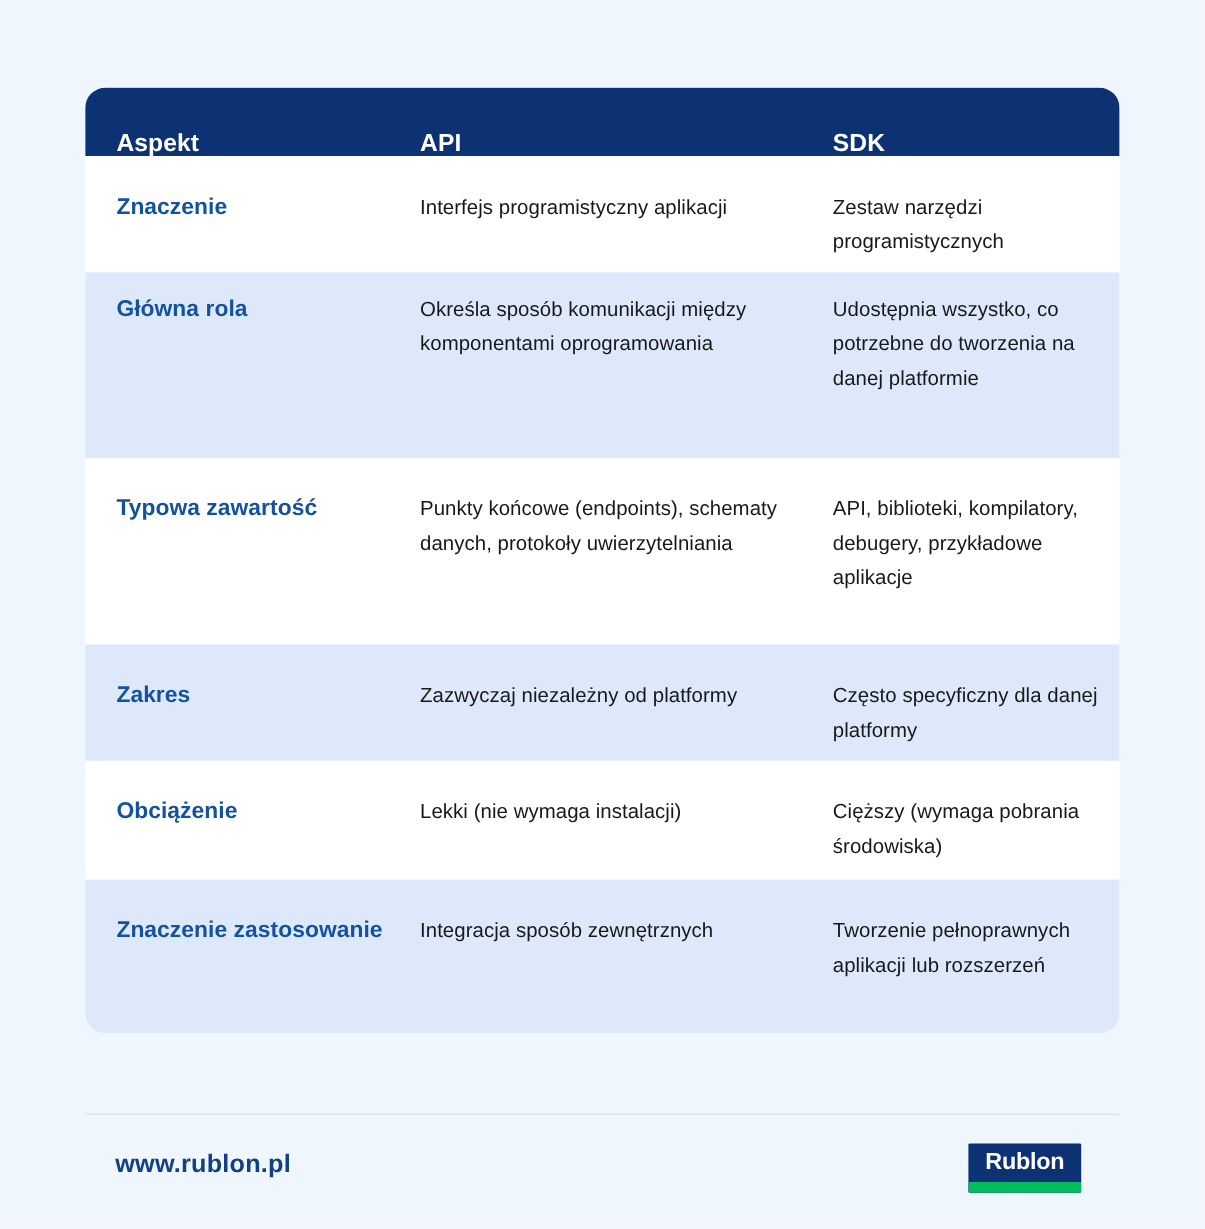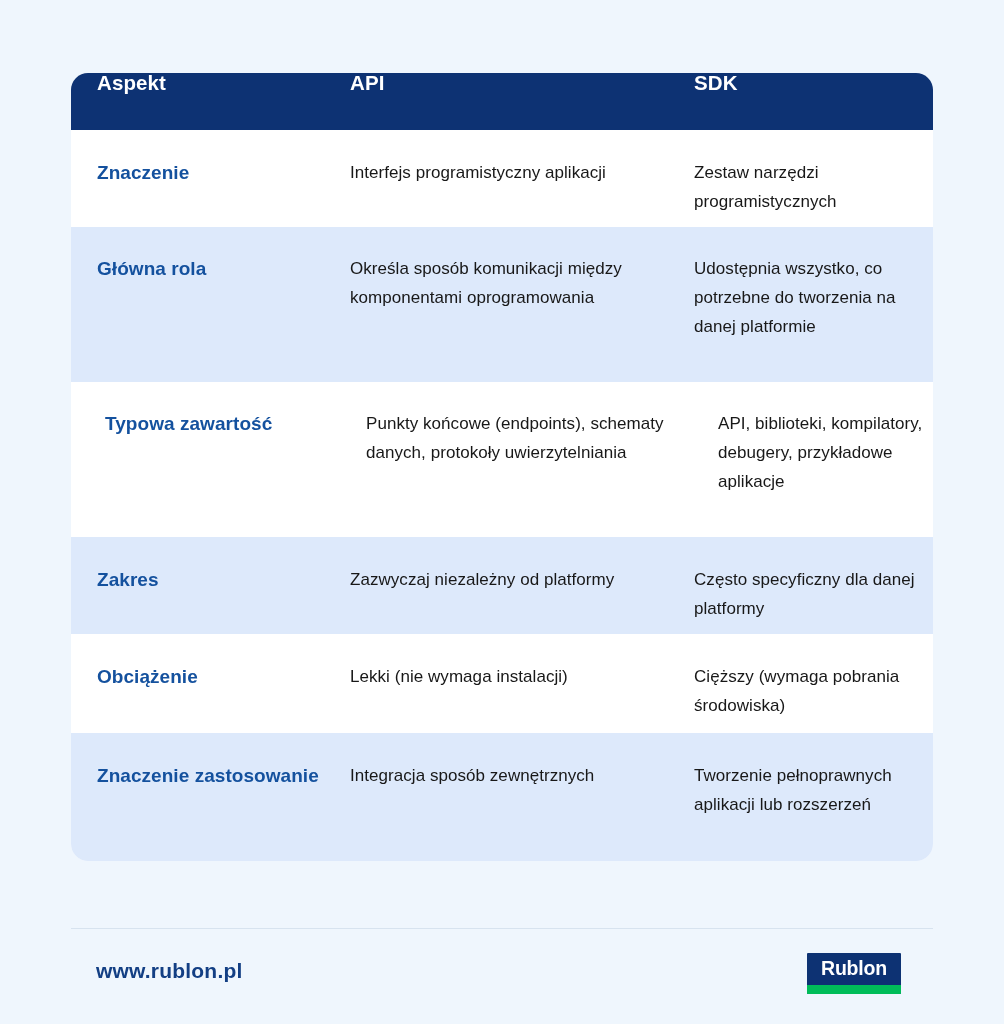--- a/index.html
+++ b/index.html
@@ -44,21 +44,21 @@
   }
 
   .col-aspect { width: 252px; flex: 0 0 252px; }
   .col-api    { width: 342px; flex: 0 0 342px; }
   .col-sdk    { width: 268px; flex: 0 0 268px; }
 
   
   .thead {
     background: #0d3273;
     height: 57px;
-    align-items: flex-start;
+    align-items: flex-end;
   }
   .thead .cell {
     color: #ffffff;
     font-size: 20.5px;
     font-weight: bold;
     letter-spacing: 0.1px;
     line-height: 1;
   }
   .thead .col-aspect { padding-left: 26px; }
   .thead .col-api    { padding-left: 27px; }
@@ -85,24 +85,24 @@
     font-size: 19px;
   }
   .tbody-row .col-api  { padding-left: 27px; padding-right: 10px; }
   .tbody-row .col-sdk  { padding-left: 29px; padding-right: 16px; }
 
   
   .r1 { height: 97px; }
   .r1 .cell { padding-top: 28px; }
 
   .r2 { height: 155px; }
-  .r2 .cell { padding-top: 27px; }
+  .r2 .cell { padding-top: 16px; }
 
   .r3 { height: 155px; }
-  .r3 .cell { padding-top: 27px; margin-left: 8px; }
+  .r3 .cell { padding-top: 27px; }
 
   .r4 { height: 97px; }
   .r4 .cell { padding-top: 28px; }
 
   .r5 { height: 99px; border-radius: 16px; }
   .r5 .cell { padding-top: 28px; }
 
   .r6 { height: 128px; }
   .r6 .cell { padding-top: 28px; }
 

